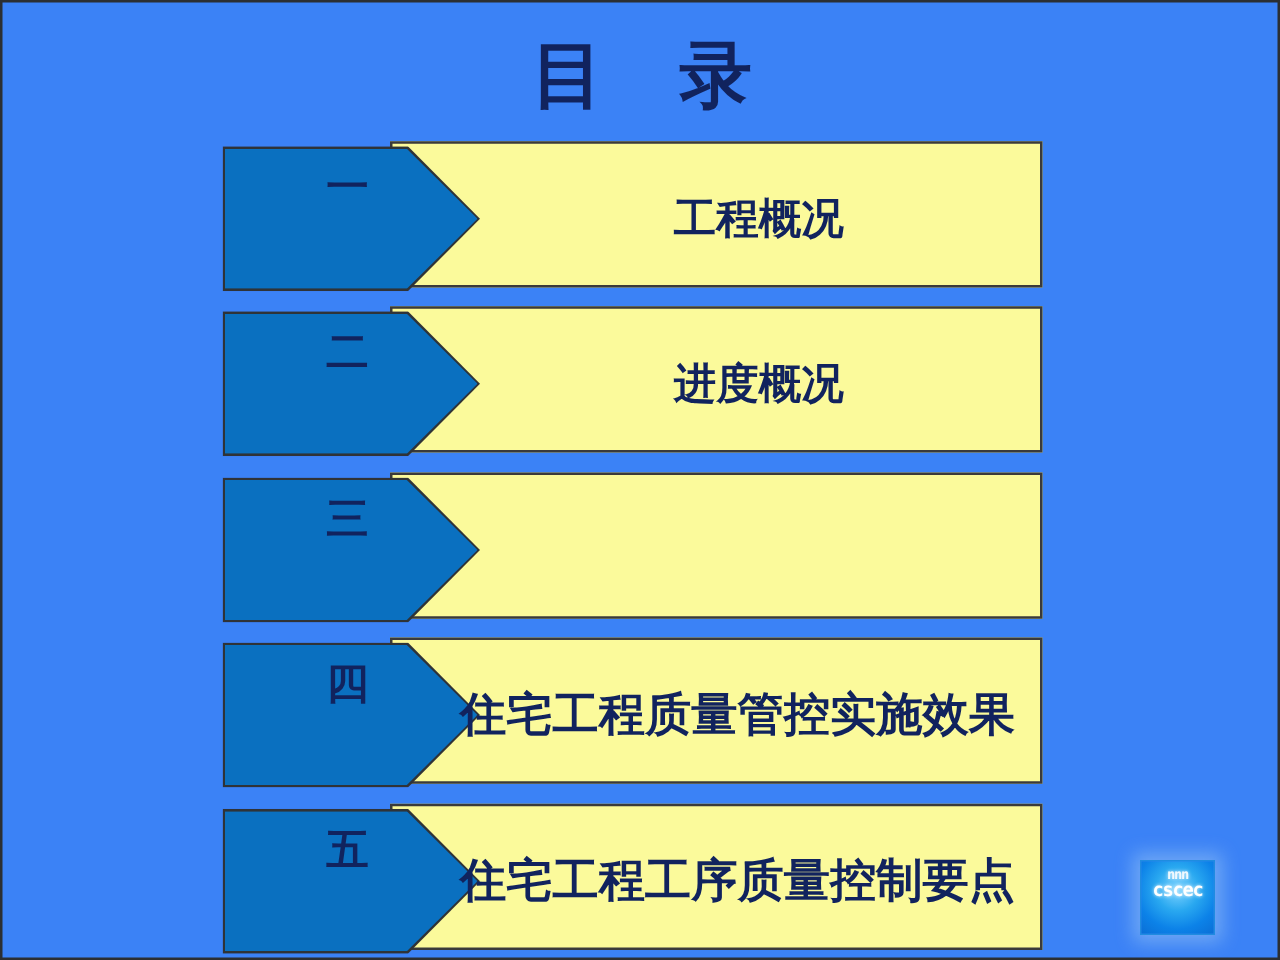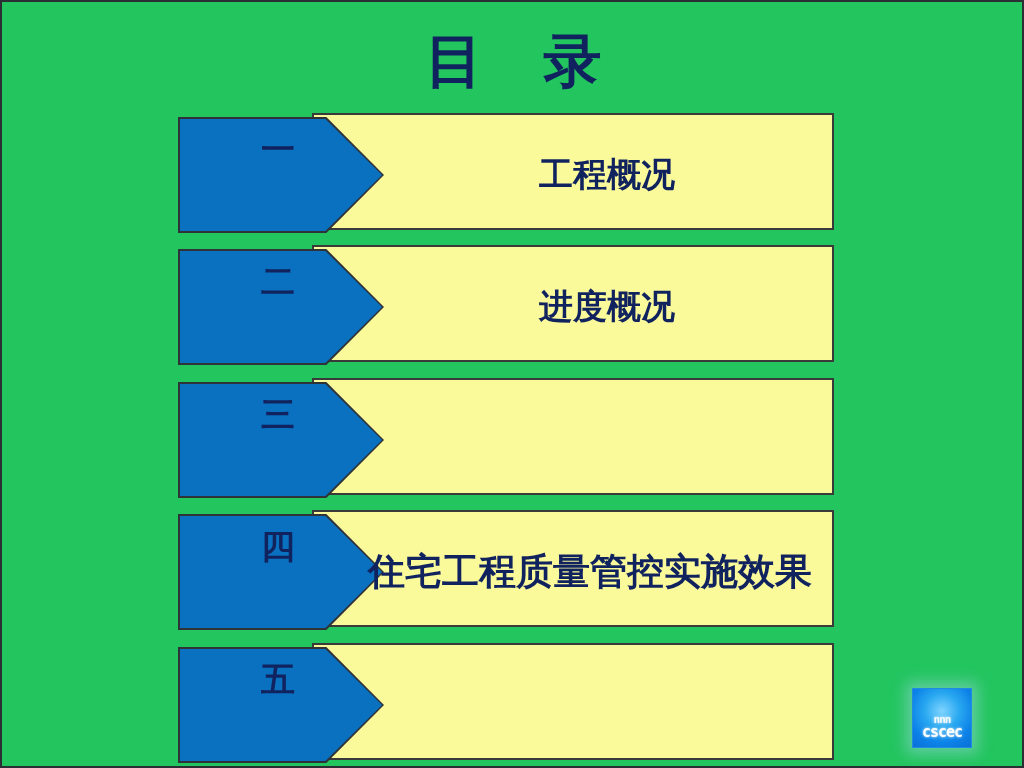--- a/index.html
+++ b/index.html
@@ -8,21 +8,21 @@
     background: #ffffff;
   }
   body {
     font-family: "Liberation Sans", "DejaVu Sans", sans-serif;
   }
 
   #slide {
     position: relative;
     width: 1024px;
     height: 768px;
-    background: #22c55e;
+    background: #3b82f6;
     overflow: hidden;
     box-sizing: border-box;
     border: 2px solid #2b2f33;
   }
 
   
   #slide-title {
     position: absolute;
     left: 0;
     top: 24px;
@@ -146,21 +146,21 @@
     box-shadow: 0 0 14px 6px rgba(175, 215, 245, 0.45);
   }
   #logo-mark {
     font-family: "DejaVu Sans Mono", "Liberation Mono", monospace;
     font-size: 15px;
     font-weight: bold;
     letter-spacing: -1px;
     color: #ffffff;
     line-height: 14px;
     text-align: center;
-    padding-bottom: 8px;
+    padding-bottom: 28px;
     text-shadow: 0 0 3px rgba(255,255,255,0.9);
     user-select: none;
   }
   #logo-mark .top {
     display: block;
     font-size: 11px;
     line-height: 10px;
     opacity: 0.92;
     letter-spacing: -1px;
   }
@@ -201,20 +201,21 @@
     <div class="band-blue"></div>
     <div class="row-index">四</div>
     <div class="row-label wide">住宅工程质量管控实施效果</div>
   </div>
 
   <div class="toc-row" id="row-5">
     <div class="band-yellow"></div>
     <div class="band-blue-outline"></div>
     <div class="band-blue"></div>
     <div class="row-index">五</div>
+    <div class="row-label wide">住宅工程工序质量控制要点</div>
   </div>
 
   <div id="logo">
     <div id="logo-mark">
       <span class="top">nnn</span>
       <span>cscec</span>
     </div>
   </div>
 
 </div>

